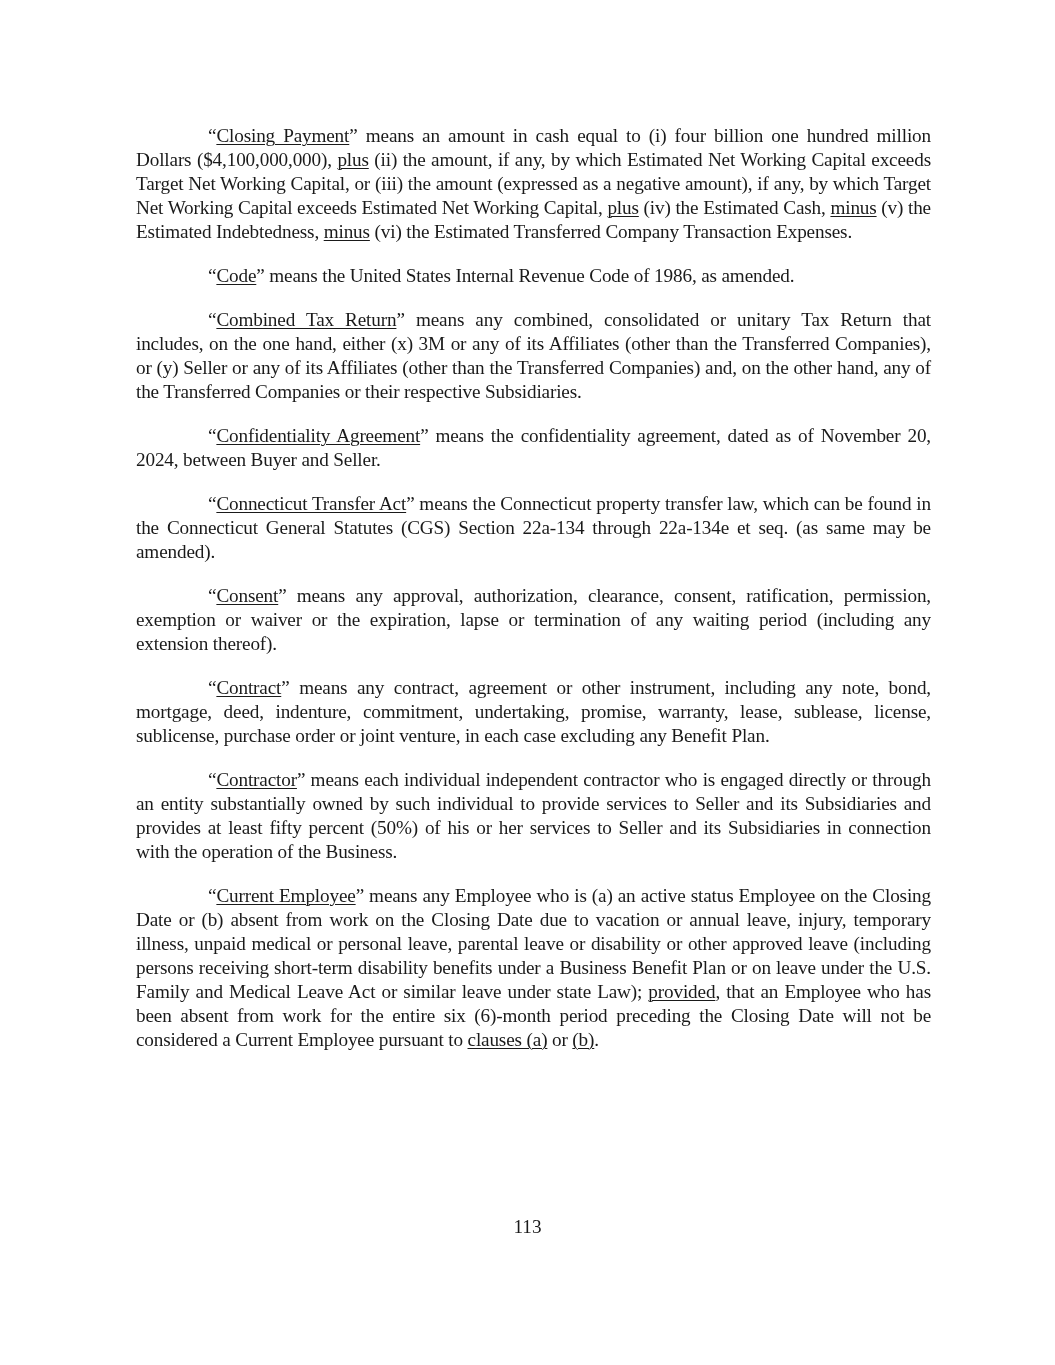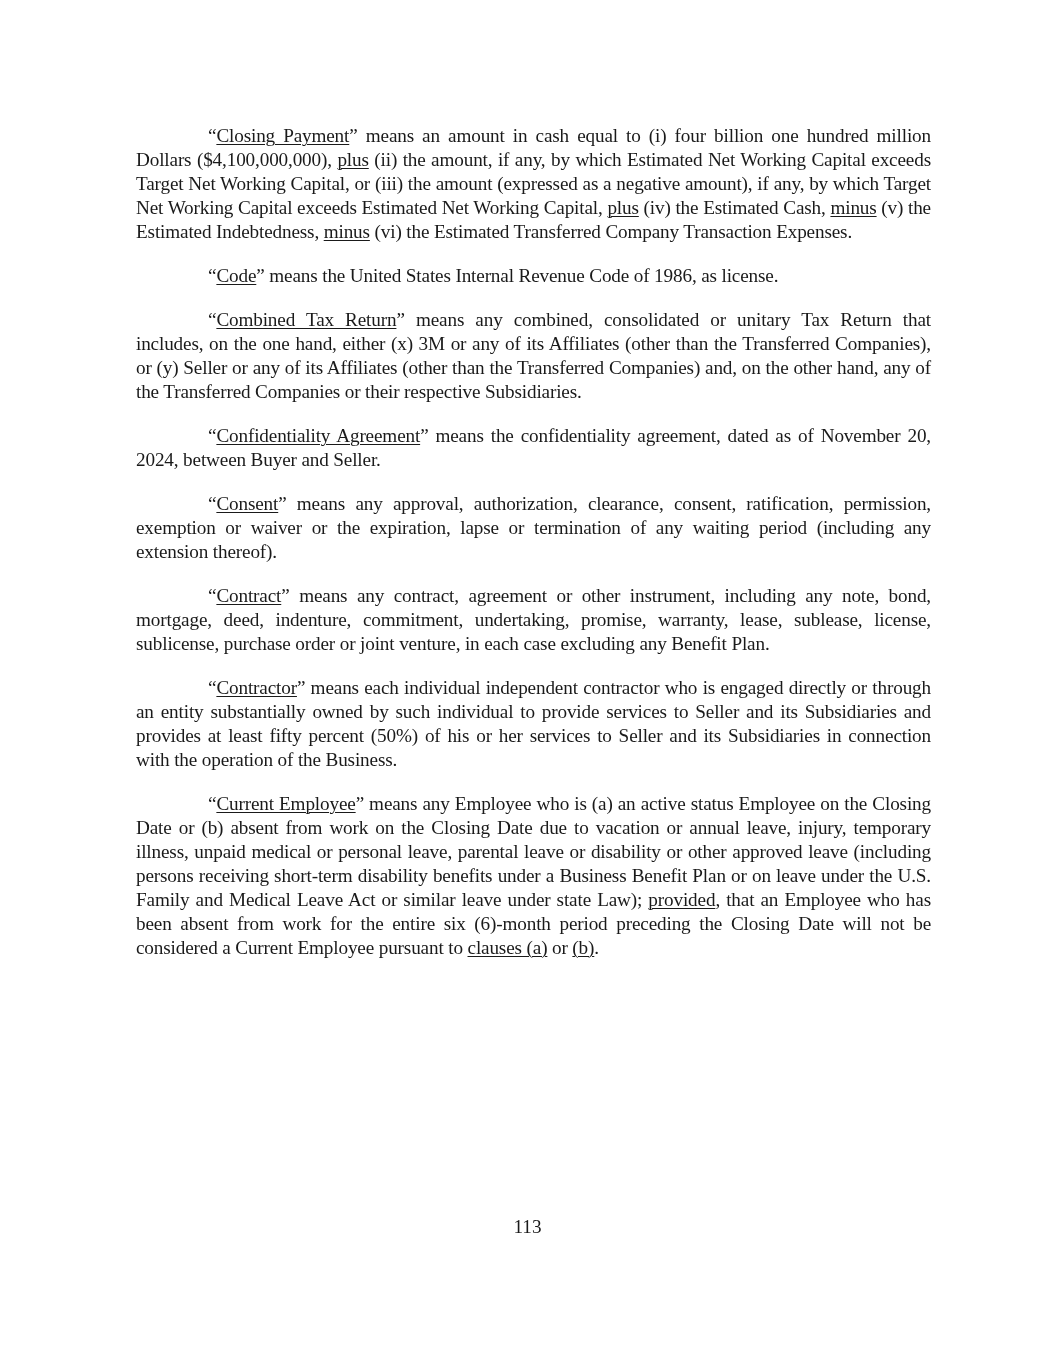--- a/index.html
+++ b/index.html
@@ -43,23 +43,24 @@
       font-size: 19.2px;
       line-height: 24px;
     }
   </style>
 </head>
 <body>
 
 <div class="page">
   <div id="definitions">
       <p class="para"><span>“</span><span class="u">Closing Payment</span><span>” means an amount in cash equal to (i) four billion one hundred million Dollars ($4,100,000,000), </span><span class="u">plus</span><span> (ii) the amount, if any, by which Estimated Net Working Capital exceeds Target Net Working Capital, or (iii) the amount (expressed as a negative amount), if any, by which Target Net Working Capital exceeds Estimated Net Working Capital, </span><span class="u">plus</span><span> (iv) the Estimated Cash, </span><span class="u">minus</span><span> (v) the Estimated Indebtedness, </span><span class="u">minus</span><span> (vi) the Estimated Transferred Company Transaction Expenses.</span></p>
-      <p class="para"><span>“</span><span class="u">Code</span><span>” means the United States Internal Revenue Code of 1986, as license.</span></p>
+      <p class="para"><span>“</span><span class="u">Code</span><span>” means the United States Internal Revenue Code of 1986, as amended.</span></p>
       <p class="para"><span>“</span><span class="u">Combined Tax Return</span><span>” means any combined, consolidated or unitary Tax Return that includes, on the one hand, either (x) 3M or any of its Affiliates (other than the Transferred Companies), or (y) Seller or any of its Affiliates (other than the Transferred Companies) and, on the other hand, any of the Transferred Companies or their respective Subsidiaries.</span></p>
       <p class="para"><span>“</span><span class="u">Confidentiality Agreement</span><span>” means the confidentiality agreement, dated as of November 20, 2024, between Buyer and Seller.</span></p>
+      <p class="para"><span>“</span><span class="u">Connecticut Transfer Act</span><span>” means the Connecticut property transfer law, which can be found in the Connecticut General Statutes (CGS) Section 22a-134 through 22a-134e et seq. (as same may be amended).</span></p>
       <p class="para"><span>“</span><span class="u">Consent</span><span>” means any approval, authorization, clearance, consent, ratification, permission, exemption or waiver or the expiration, lapse or termination of any waiting period (including any extension thereof).</span></p>
       <p class="para"><span>“</span><span class="u">Contract</span><span>” means any contract, agreement or other instrument, including any note, bond, mortgage, deed, indenture, commitment, undertaking, promise, warranty, lease, sublease, license, sublicense, purchase order or joint venture, in each case excluding any Benefit Plan.</span></p>
       <p class="para"><span>“</span><span class="u">Contractor</span><span>” means each individual independent contractor who is engaged directly or through an entity substantially owned by such individual to provide services to Seller and its Subsidiaries and provides at least fifty percent (50%) of his or her services to Seller and its Subsidiaries in connection with the operation of the Business.</span></p>
       <p class="para"><span>“</span><span class="u">Current Employee</span><span>” means any Employee who is (a) an active status Employee on the Closing Date or (b) absent from work on the Closing Date due to vacation or annual leave, injury, temporary illness, unpaid medical or personal leave, parental leave or disability or other approved leave (including persons receiving short-term disability benefits under a Business Benefit Plan or on leave under the U.S. Family and Medical Leave Act or similar leave under state Law); </span><span class="u">provided</span><span>, that an Employee who has been absent from work for the entire six (6)-month period preceding the Closing Date will not be considered a Current Employee pursuant to </span><span class="u">clauses (a)</span><span> or </span><span class="u">(b)</span><span>.</span></p>
     </div>
 </div>
 
 <div class="page-number">113</div>
 
 </body></html>

